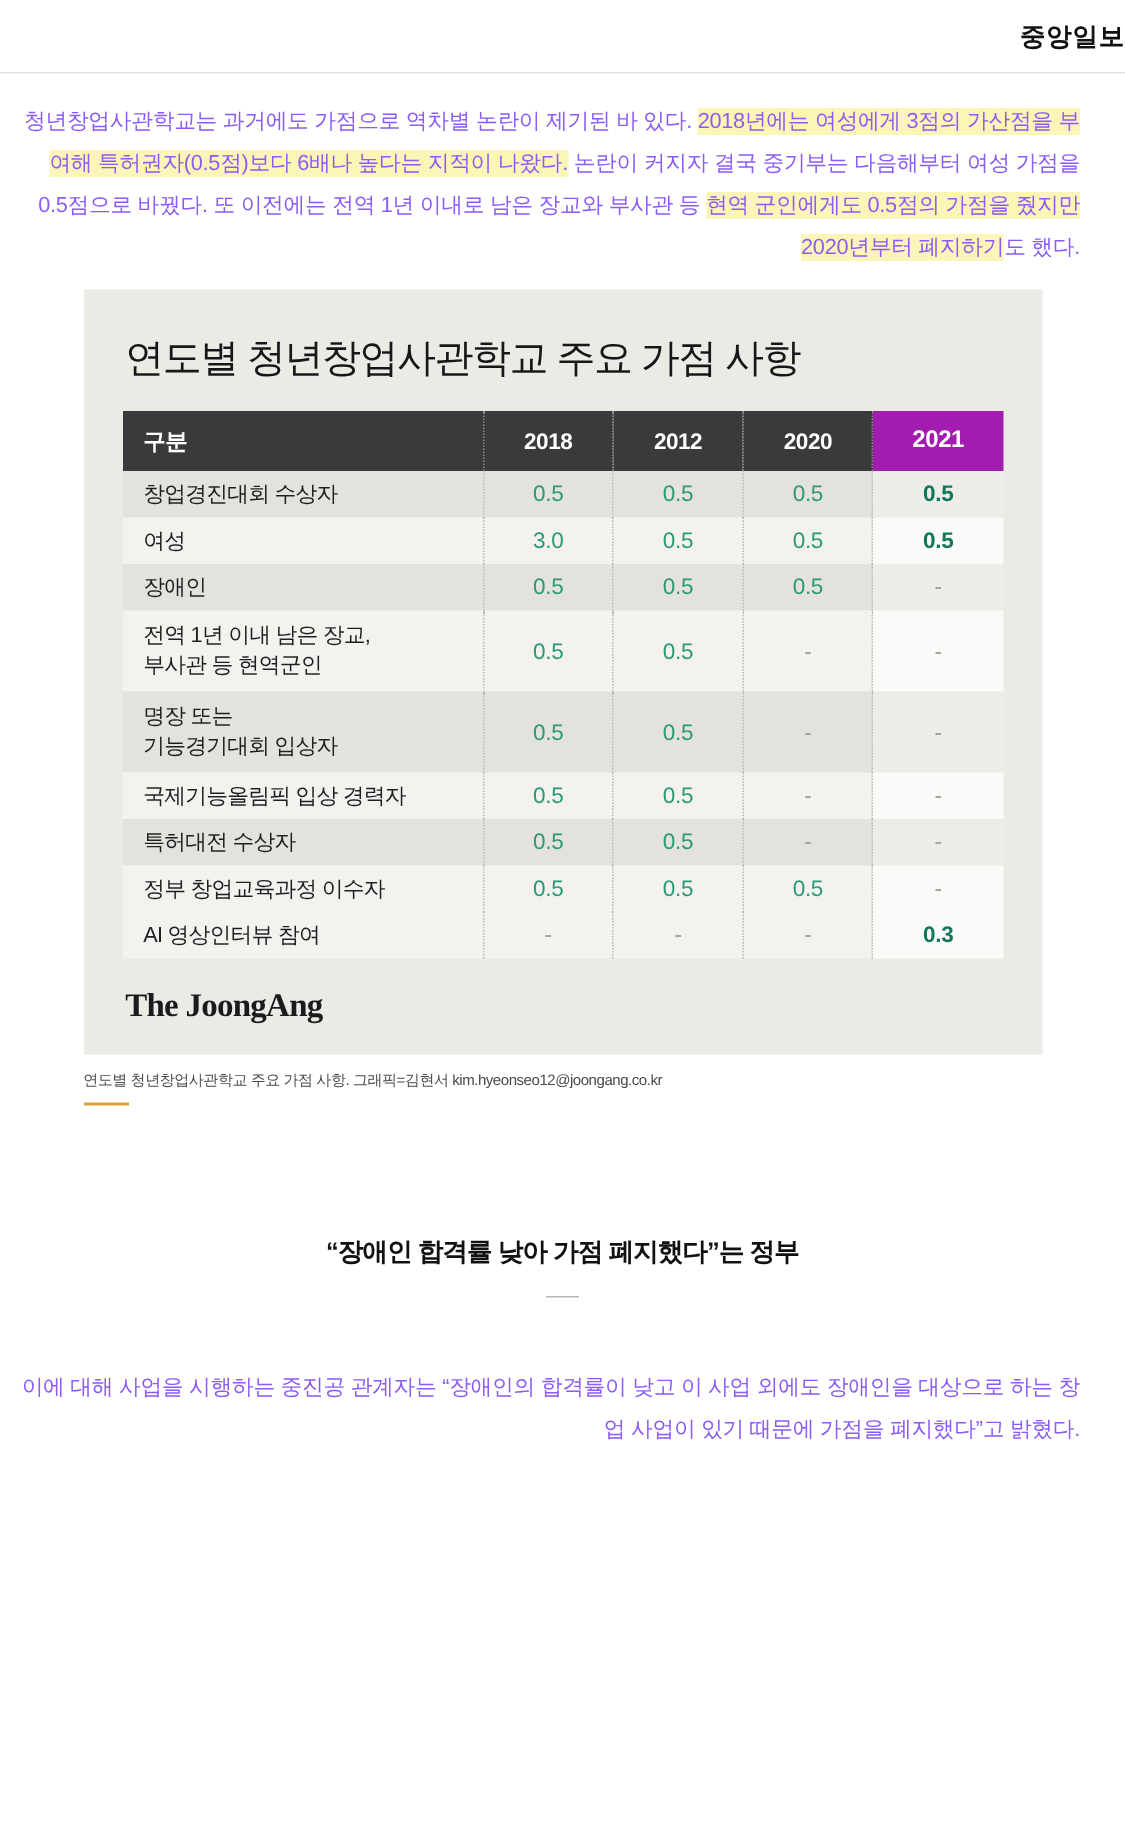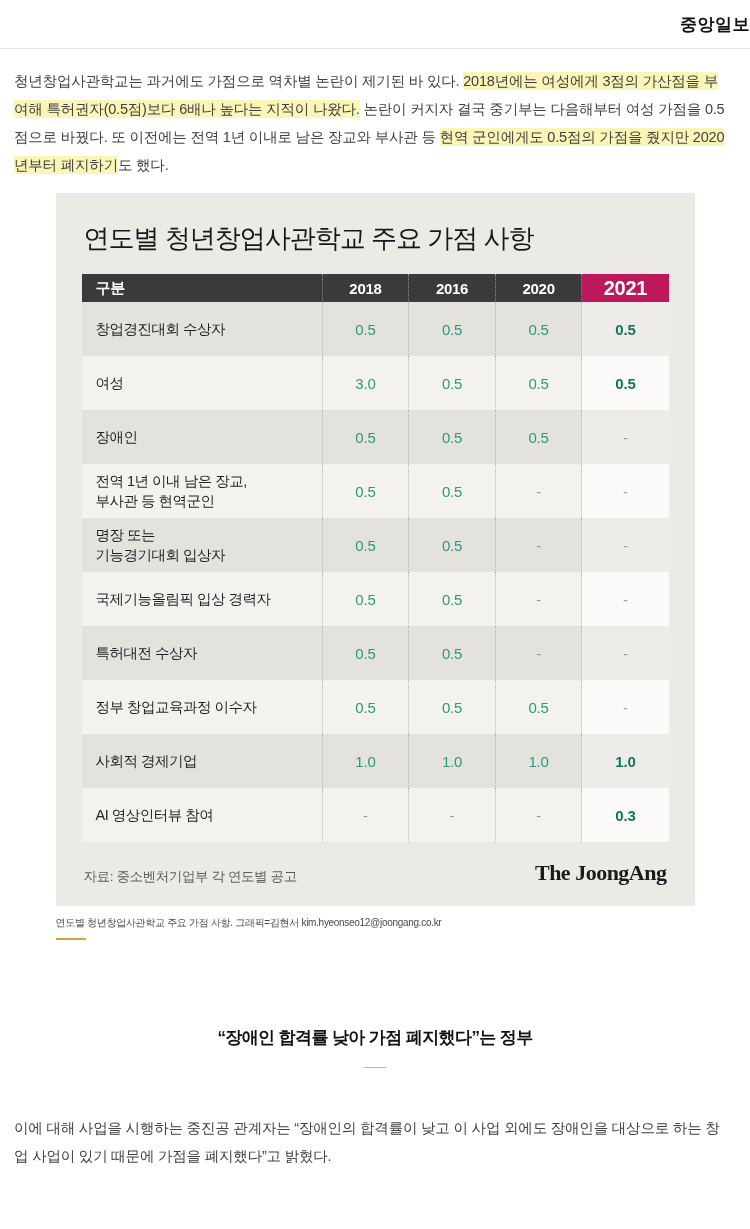--- a/index.html
+++ b/index.html
@@ -26,23 +26,24 @@
     height: 1px;
     background: #e2e2e2;
     width: 100%;
   }
   .article-body {
     padding: 18px 14px 0 14px;
   }
   p.para {
     font-size: 14.5px;
     line-height: 28px;
-    margin: 0 4px 14px 0;
-    color: #404040;
+    margin: 0 16px 14px 0;
+    color: #8b5cf6;
     letter-spacing: -0.2px;
+    text-align: right;
   }
   .hl {
     background: #fbf6b8;
     padding: 1px 0;
   }
   
   .figure {
     margin: 14px auto 0 auto;
     width: 639px;
   }
@@ -65,38 +66,38 @@
   table.gtable col.c0 { width: 41%; }
   table.gtable col.c1,
   table.gtable col.c2,
   table.gtable col.c3,
   table.gtable col.c4 { width: 14.75%; }
   .gtable thead th {
     background: #3a3a3c;
     color: #ffffff;
     font-size: 15px;
     font-weight: bold;
-    height: 28px;
+    height: 40px;
     text-align: center;
     letter-spacing: -0.3px;
     border-right: 1px dotted #8b8b8b;
   }
   .gtable thead th.th-label {
     text-align: left;
     padding-left: 14px;
     font-weight: bold;
     border-right: 1px dotted #8b8b8b;
   }
   .gtable thead th.th-last {
-    background: #be185d;
+    background: #a21caf;
     border-right: none;
-    font-size: 20px;
+    font-size: 16px;
   }
   .gtable tbody td {
-    height: 54px;
+    height: 31px;
     font-size: 15px;
     text-align: center;
     color: #2d9a77;
     border-right: 1px dotted #b9b7b2;
     letter-spacing: -0.2px;
   }
   .gtable tbody td.label {
     text-align: left;
     padding-left: 14px;
     color: #1f1f22;
@@ -189,21 +190,21 @@
           <col class="c0">
           <col class="c1">
           <col class="c2">
           <col class="c3">
           <col class="c4">
         </colgroup>
       <thead>
         <tr>
           <th class="th-label">구분</th>
           <th>2018</th>
-          <th>2016</th>
+          <th>2012</th>
           <th>2020</th>
           <th class="th-last">2021</th>
         </tr>
       </thead>
       <tbody id="table-body">
           <tr class="odd">
             <td class="label">창업경진대회 수상자</td>
             <td>0.5</td>
             <td>0.5</td>
             <td>0.5</td>
@@ -251,39 +252,31 @@
             <td class=" dash">-</td>
             <td class="last dash">-</td>
           </tr>
           <tr class="even">
             <td class="label">정부 창업교육과정 이수자</td>
             <td>0.5</td>
             <td>0.5</td>
             <td>0.5</td>
             <td class="last dash">-</td>
           </tr>
-          <tr class="odd">
-            <td class="label">사회적 경제기업</td>
-            <td>1.0</td>
-            <td>1.0</td>
-            <td>1.0</td>
-            <td class="last">1.0</td>
-          </tr>
           <tr class="even">
             <td class="label">AI 영상인터뷰 참여</td>
             <td class=" dash">-</td>
             <td class=" dash">-</td>
             <td class=" dash">-</td>
             <td class="last">0.3</td>
           </tr>
         </tbody>
     </table>
 
     <div class="card-foot">
-      <div class="source">자료: 중소벤처기업부 각 연도별 공고</div>
       <div class="logo">The JoongAng</div>
     </div>
   </div>
 
   <div class="caption">연도별 청년창업사관학교 주요 가점 사항. 그래픽=김현서 kim.hyeonseo12@joongang.co.kr</div>
   <div class="caption-rule"></div>
 </div>
 
 <div class="subhead-wrap">
   <div class="subhead">“장애인 합격률 낮아 가점 폐지했다”는 정부</div>

